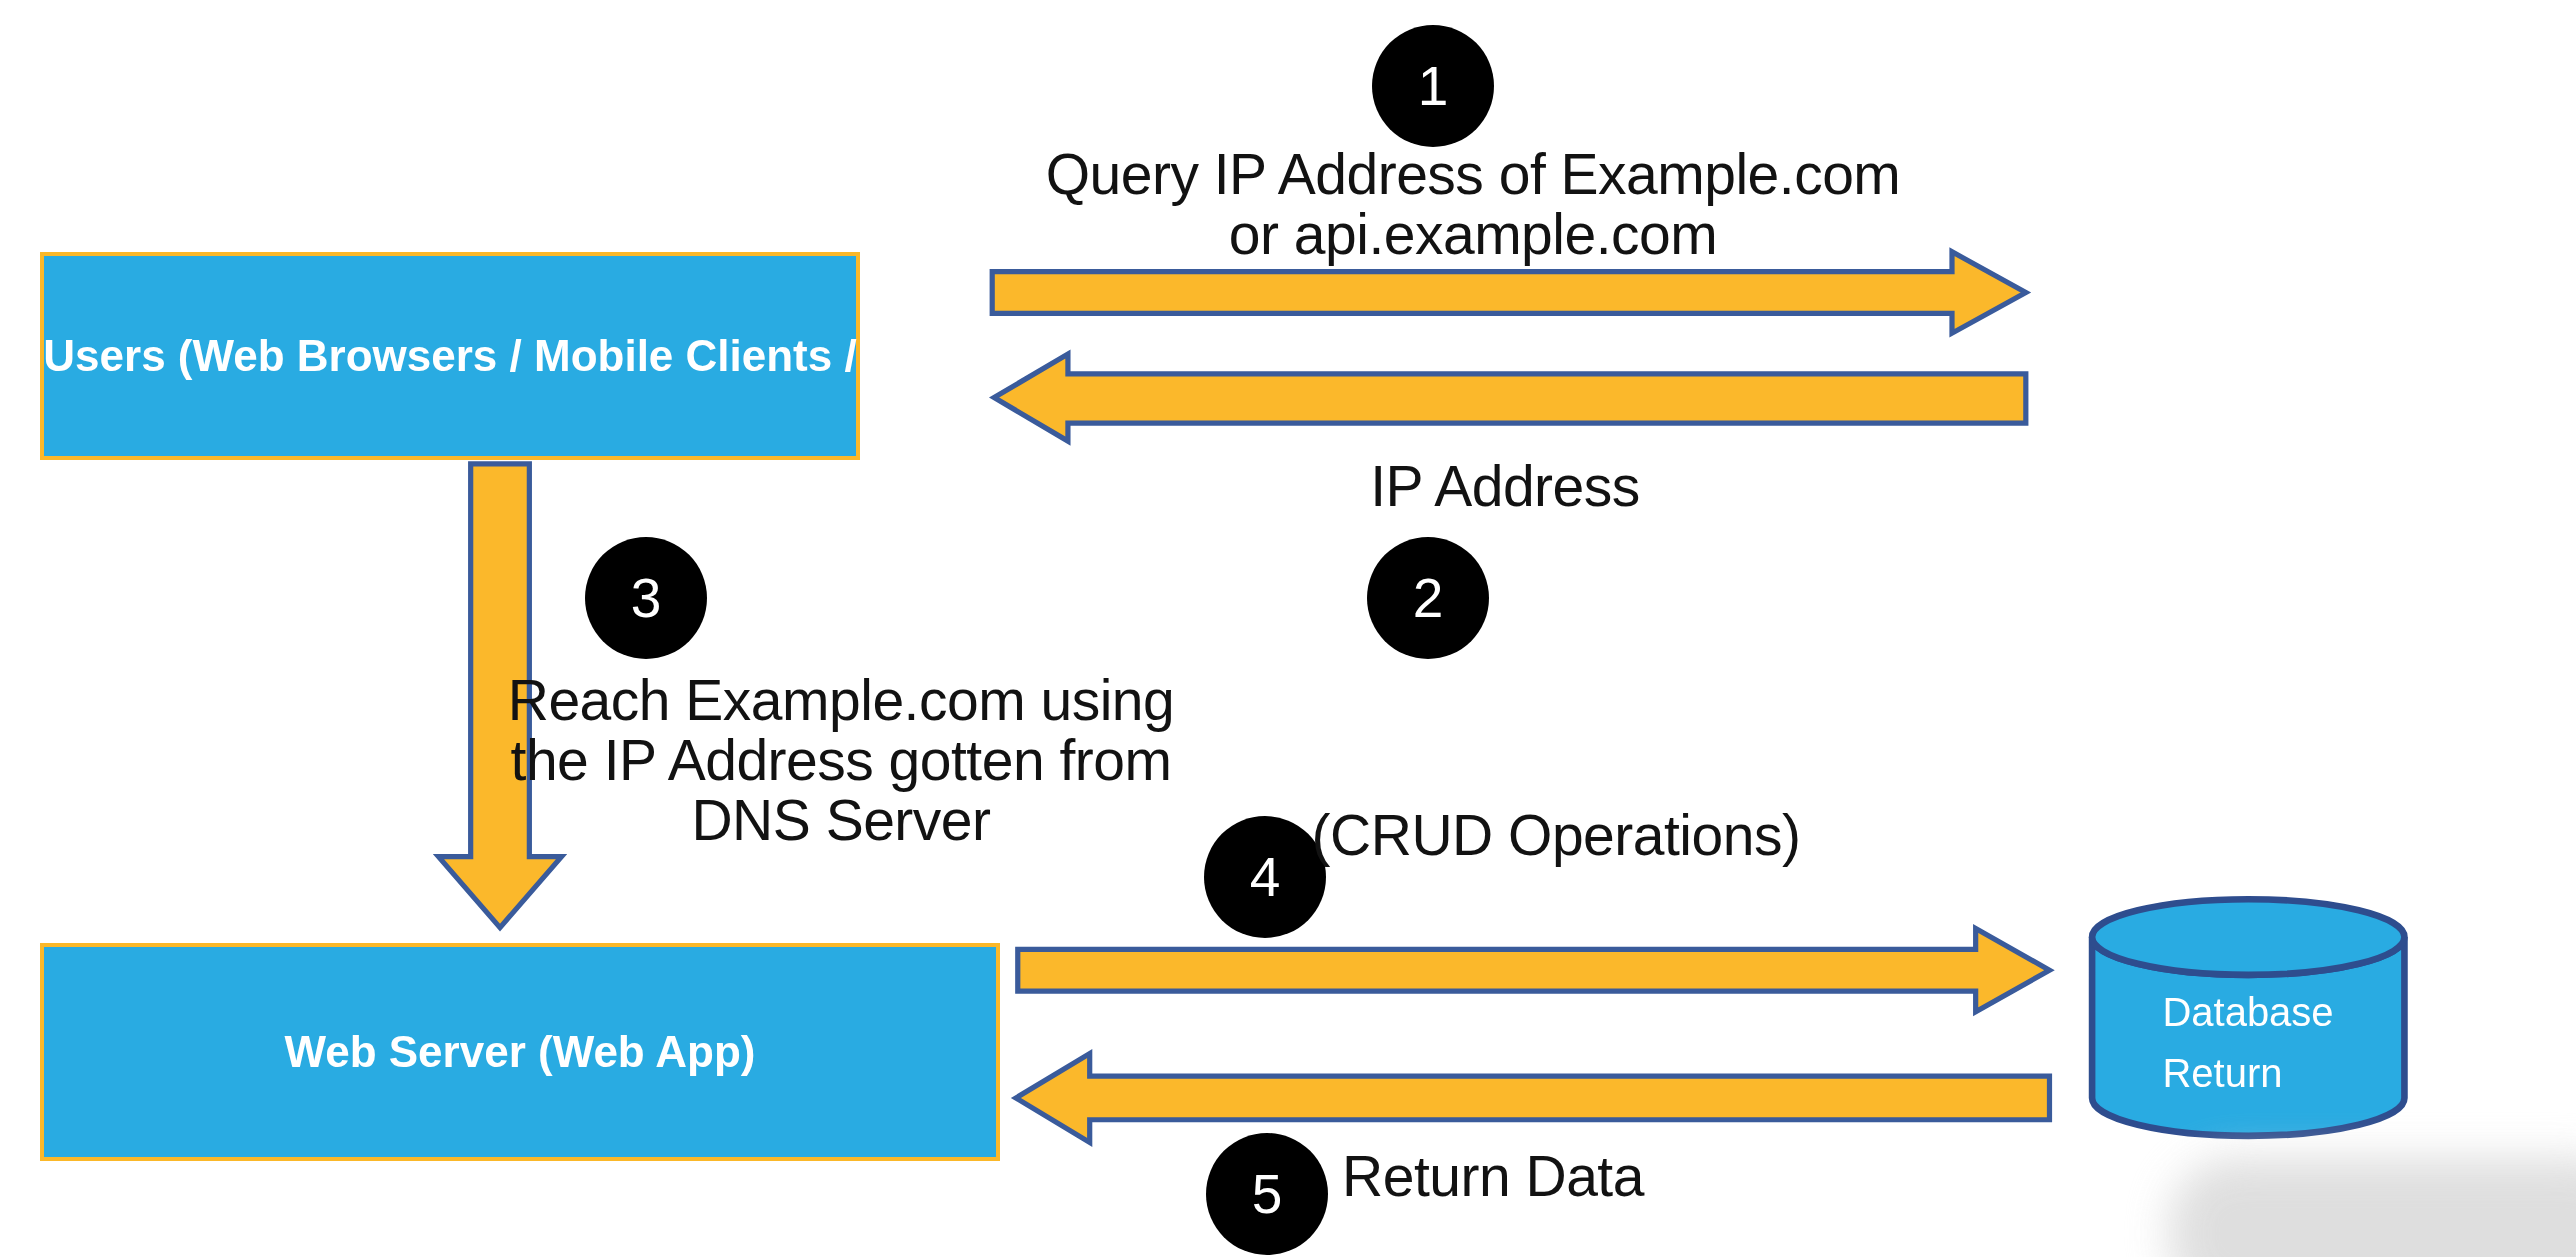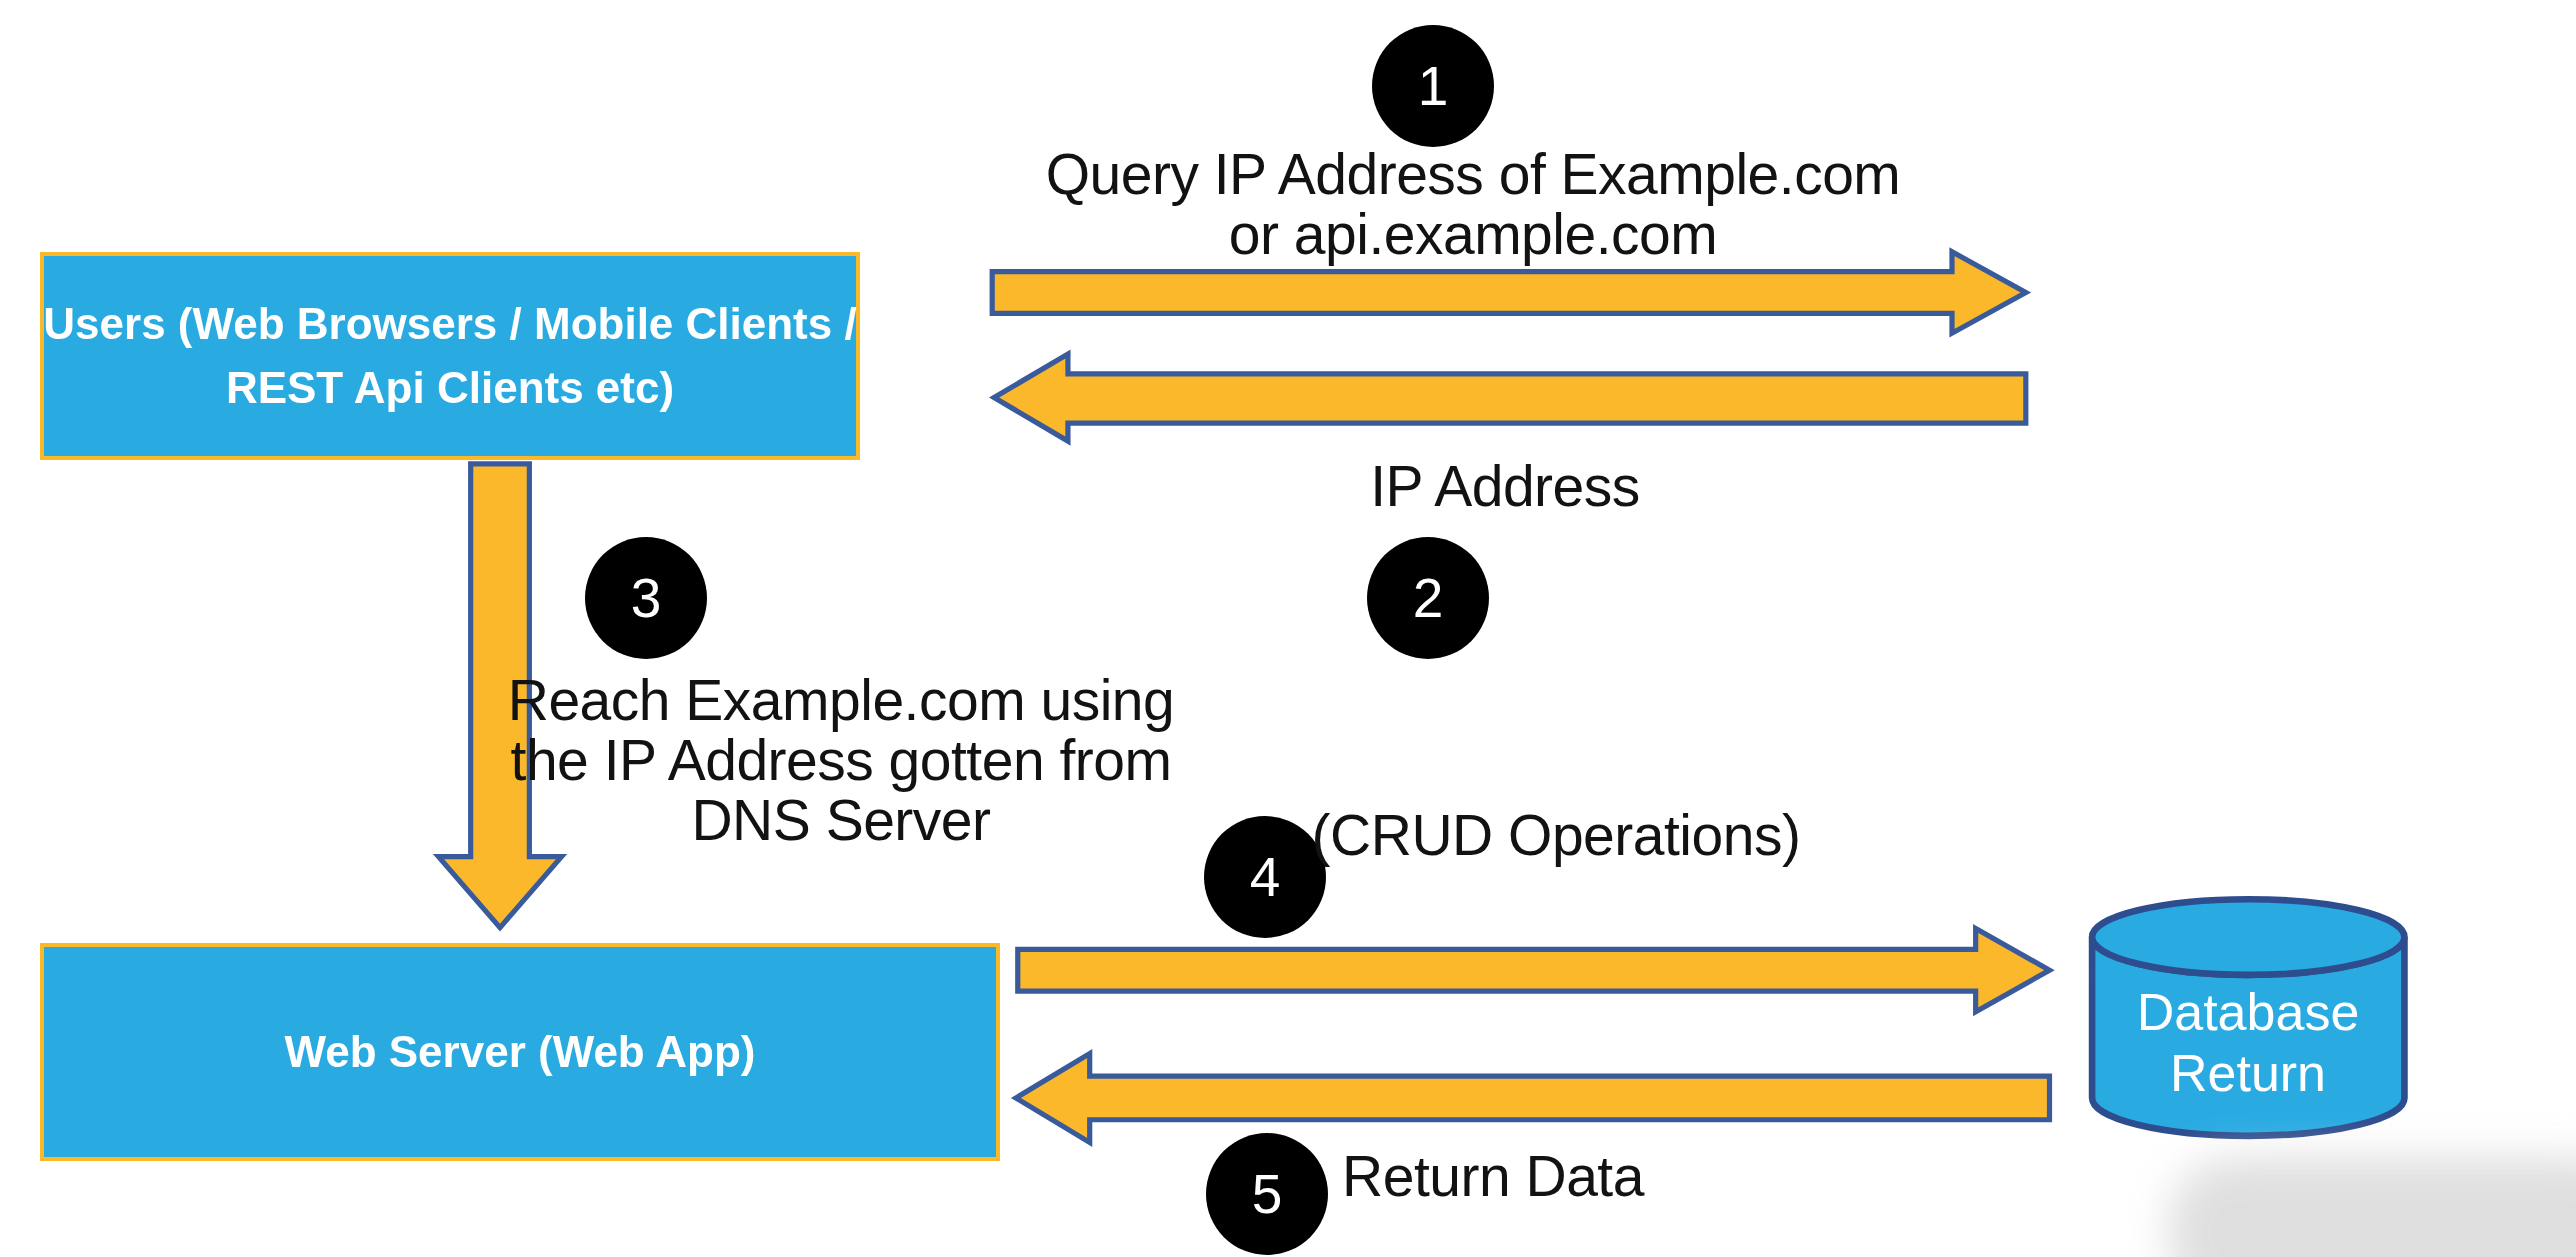--- a/index.html
+++ b/index.html
@@ -37,22 +37,22 @@
     display:flex;align-items:center;justify-content:center;
     color:#ffffff;font-size:55px;font-weight:400;
   }
   .step-text{
     position:absolute;transform:translateX(-50%);
     color:var(--label-text);font-size:57px;font-weight:400;letter-spacing:-0.5px;
     text-align:center;white-space:nowrap;line-height:60px;
   }
   .db-label{
     position:absolute;left:2248px;top:1043px;transform:translate(-50%,-50%);
-    color:var(--node-text);font-size:52px;font-weight:400;line-height:61px;
-    text-align:center;white-space:nowrap;
+    color:var(--node-text);font-size:40px;font-weight:400;line-height:61px;
+    white-space:nowrap;
   }
   .corner-shadow{
     position:absolute;right:-66px;bottom:-52px;
     width:473px;height:151px;border-radius:66px;
     background:#d9d9d9;filter:blur(21px);opacity:0.85;
   }
 </style>
 </head>
 <body>
 
@@ -69,21 +69,20 @@
     <polygon class="block-arrow" points="1075,1003 2087,1003 2087,981 2165,1025 2087,1069 2087,1047 1075,1047"></polygon>
 
     <polygon class="block-arrow" points="2165,1137 1151,1137 1151,1113 1073,1160 1151,1207 1151,1183 2165,1183"></polygon>
 
     <path class="cyl" d="M 2210 990 L 2210 1160 A 165 40 0 0 0 2540 1160 L 2540 990 A 165 40 0 0 1 2210 990 Z"></path>
     <ellipse class="cyl" cx="2375" cy="990" rx="165" ry="40"></ellipse>
   </svg>
 
   <div class="node" style="left:40px;top:244px;width:820px;height:208px;margin-top:8px;">
     <div>Users (Web Browsers / Mobile Clients /</div>
-    <div>REST Api Clients etc)</div>
   </div>
 
 
   <div class="node" style="left:40px;top:933px;width:960px;height:218px;margin-top:10px;">
     <div>Web Server (Web App)</div>
   </div>
 
   <div class="db-label">
     <div>Database</div>
     <div>Return</div>

